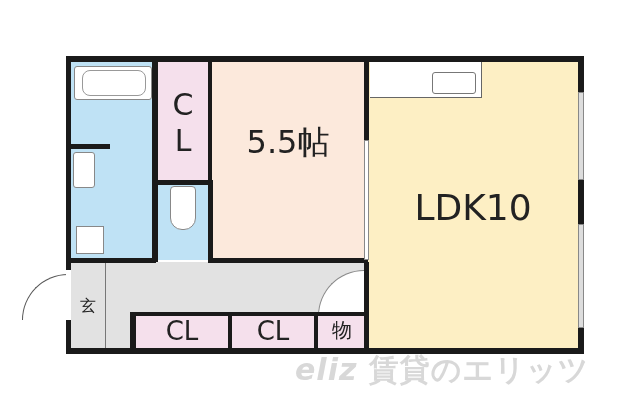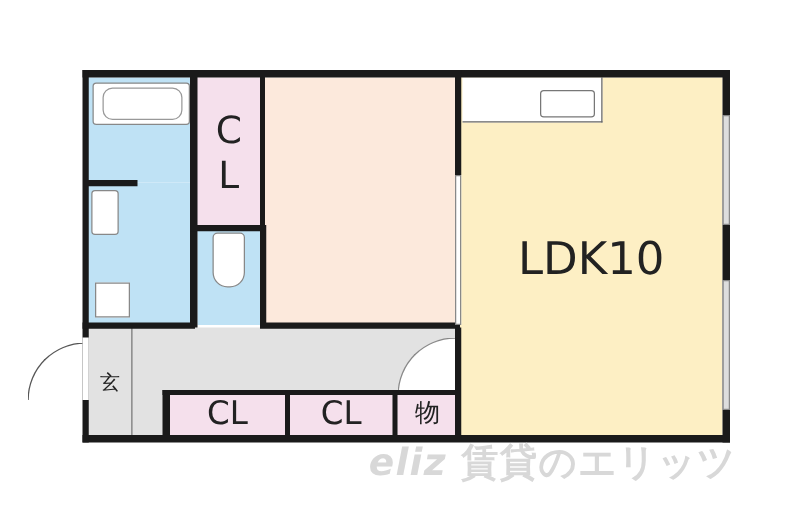--- a/index.html
+++ b/index.html
@@ -53,20 +53,21 @@
 <div class="wall" style="left:130px;top:312px;width:6px;height:40px;"></div>
 <div class="wall" style="left:228px;top:312px;width:4px;height:40px;"></div>
 <div class="wall" style="left:314px;top:312px;width:4px;height:40px;"></div>
 <div class="wall" style="left:364px;top:262px;width:5px;height:90px;"></div>
 
 <div class="lbl" style="left:160px;top:90px;width:46px;font-size:30px;">
   <div>C</div>
   <div style="margin-top:6px;">L</div>
 </div>
 <div class="lbl" style="left:220px;top:120px;width:136px;font-size:32px;">
+  <div style="margin-top:6px;">5.5帖</div>
 </div>
 <div class="lbl" style="left:370px;top:190px;width:206px;font-size:36px;">LDK10</div>
 <div class="lbl" style="left:72px;top:298px;width:32px;font-size:16px;">玄</div>
 <div class="lbl" style="left:136px;top:318px;width:92px;font-size:26px;">CL</div>
 <div class="lbl" style="left:232px;top:318px;width:82px;font-size:26px;">CL</div>
 <div class="lbl" style="left:318px;top:320px;width:48px;font-size:20px;">物</div>
 
 <div class="watermark">
   <span style="font-style:italic;">eliz</span>
   <span>賃貸のエリッツ</span>

